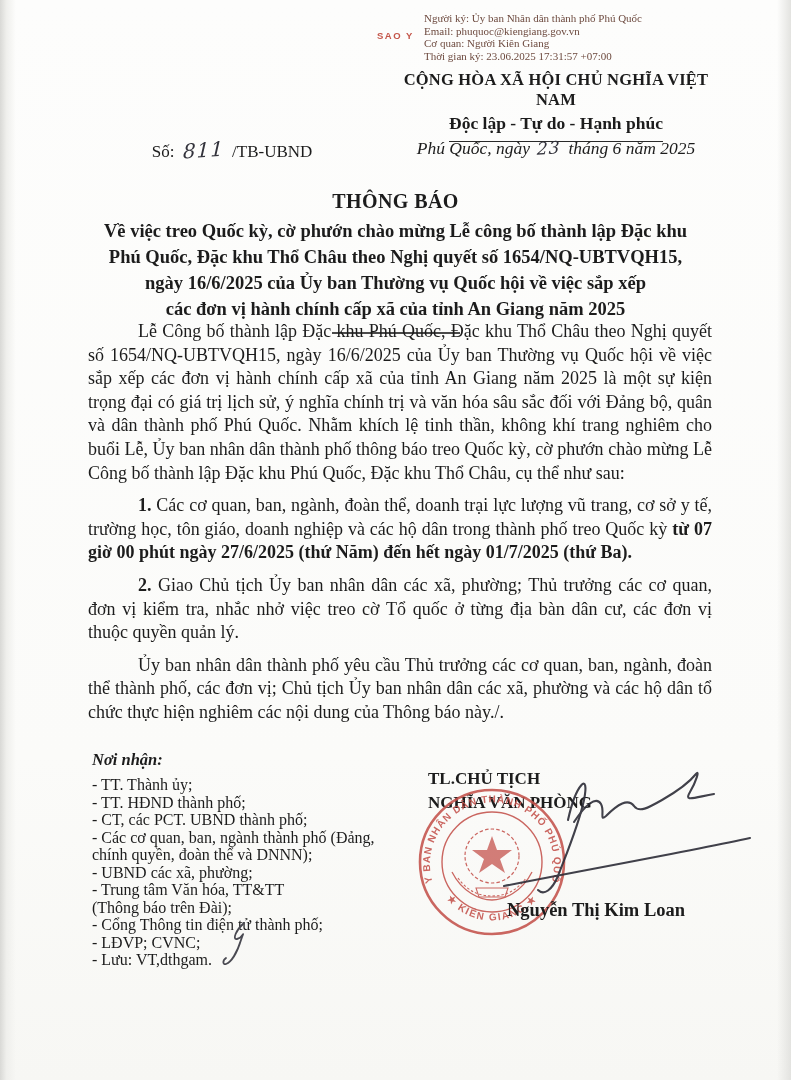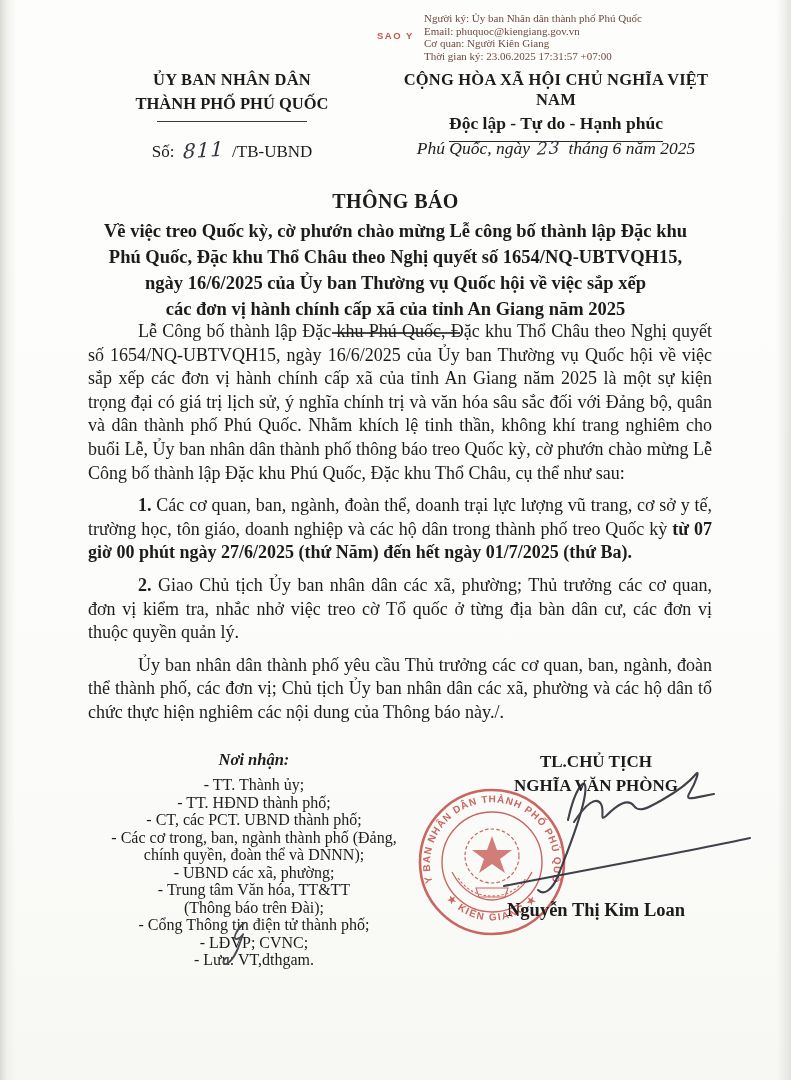--- a/index.html
+++ b/index.html
@@ -50,25 +50,25 @@
   
   .title{position:absolute;left:60px;top:190px;width:671px;text-align:center;}
   .doc-type{font-weight:bold;font-size:20px;letter-spacing:.4px;}
   .subject{font-weight:bold;font-size:18.5px;line-height:26px;margin-top:5px;}
   .rule-title{width:128px;border-top:2px solid #4a4a4a;margin:10px auto 0;}
   
   .body{position:absolute;left:88px;top:320px;width:624px;font-size:18px;line-height:23.6px;text-align:justify;}
   .body p{margin:0 0 9px 0;text-indent:50px;}
   .b{font-weight:bold;}
   
-  .recipients{position:absolute;left:104px;top:750px;width:300px;text-align:center;}
+  .recipients{position:absolute;left:92px;top:750px;width:300px;}
   .recipients .label{font-weight:bold;font-style:italic;font-size:16.5px;margin-bottom:6px;}
   .recipients .item{font-size:16px;line-height:17.5px;}
   .paraph-svg{position:absolute;left:218px;top:920px;}
-  .sig-block{position:absolute;left:428px;top:750px;width:336px;text-align:center;}
+  .sig-block{position:absolute;left:428px;top:767px;width:336px;text-align:left;}
   .sig-auth{font-weight:bold;font-size:17px;line-height:24px;}
   .sig-pos{font-weight:bold;font-size:17px;line-height:24px;}
   .sig-name{position:absolute;left:428px;top:900px;width:336px;text-align:center;
     font-weight:bold;font-size:18.5px;}
   .seal-svg{position:absolute;left:406px;top:776px;opacity:.88;}
   .scrawl-svg{position:absolute;left:446px;top:758px;}
 </style>
 </head>
 <body>
 
@@ -79,25 +79,20 @@
   <div class="cert">
     <span class="saoy">SAO Y</span>
     <div class="cert-lines">
       <div>Người ký: Ủy ban Nhân dân thành phố Phú Quốc</div>
       <div>Email: phuquoc@kiengiang.gov.vn</div>
       <div>Cơ quan: Người Kiên Giang</div>
       <div>Thời gian ký: 23.06.2025 17:31:57 +07:00</div>
     </div>
   </div>
 
-  <div class="h-left">
-    <div class="l1">ỦY BAN NHÂN DÂN</div>
-    <div class="l2">THÀNH PHỐ PHÚ QUỐC</div>
-    <div class="rule-issuer"></div>
-  </div>
   <div class="h-right">
     <div class="l1">CỘNG HÒA XÃ HỘI CHỦ NGHĨA VIỆT NAM</div>
     <div class="l2">Độc lập - Tự do - Hạnh phúc</div>
   </div>
   <div class="num-line">
     <span>Số:</span>
     <span class="hand hand-num">811</span>
     <span>/TB-UBND</span>
   </div>
   <div class="date-line">
@@ -122,21 +117,21 @@
     <p><span class="b">1.</span><span> Các cơ quan, ban, ngành, đoàn thể, doanh trại lực lượng vũ trang, cơ sở y tế, trường học, tôn giáo, doanh nghiệp và các hộ dân trong thành phố treo Quốc kỳ </span><span class="b">từ 07 giờ 00 phút ngày 27/6/2025 (thứ Năm) đến hết ngày 01/7/2025 (thứ Ba).</span></p>
     <p><span class="b">2.</span><span> Giao Chủ tịch Ủy ban nhân dân các xã, phường; Thủ trưởng các cơ quan, đơn vị kiểm tra, nhắc nhở việc treo cờ Tổ quốc ở từng địa bàn dân cư, các đơn vị thuộc quyền quản lý.</span></p>
     <p><span>Ủy ban nhân dân thành phố yêu cầu Thủ trưởng các cơ quan, ban, ngành, đoàn thể thành phố, các đơn vị; Chủ tịch Ủy ban nhân dân các xã, phường và các hộ dân tổ chức thực hiện nghiêm các nội dung của Thông báo này./.</span></p>
   </div>
 
   <div class="recipients">
     <div class="label">Nơi nhận:</div>
     <div class="item">- TT. Thành ủy;</div>
     <div class="item">- TT. HĐND thành phố;</div>
     <div class="item">- CT, các PCT. UBND thành phố;</div>
-    <div class="item">- Các cơ trong, ban, ngành thành phố (Đảng,</div>
+    <div class="item">- Các cơ quan, ban, ngành thành phố (Đảng,</div>
     <div class="item">chính quyền, đoàn thể và DNNN);</div>
     <div class="item">- UBND các xã, phường;</div>
     <div class="item">- Trung tâm Văn hóa, TT&amp;TT</div>
     <div class="item">(Thông báo trên Đài);</div>
     <div class="item">- Cổng Thông tin điện tử thành phố;</div>
     <div class="item">- LĐVP; CVNC;</div>
     <div class="item">- Lưu: VT,dthgam.</div>
   </div>
 
   <svg class="paraph-svg" width="40" height="48" viewBox="0 0 40 48">

